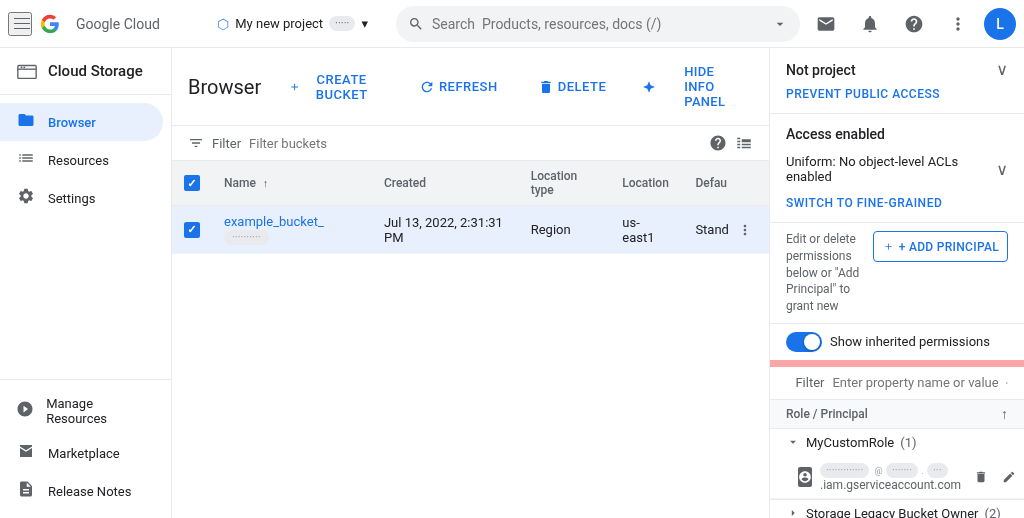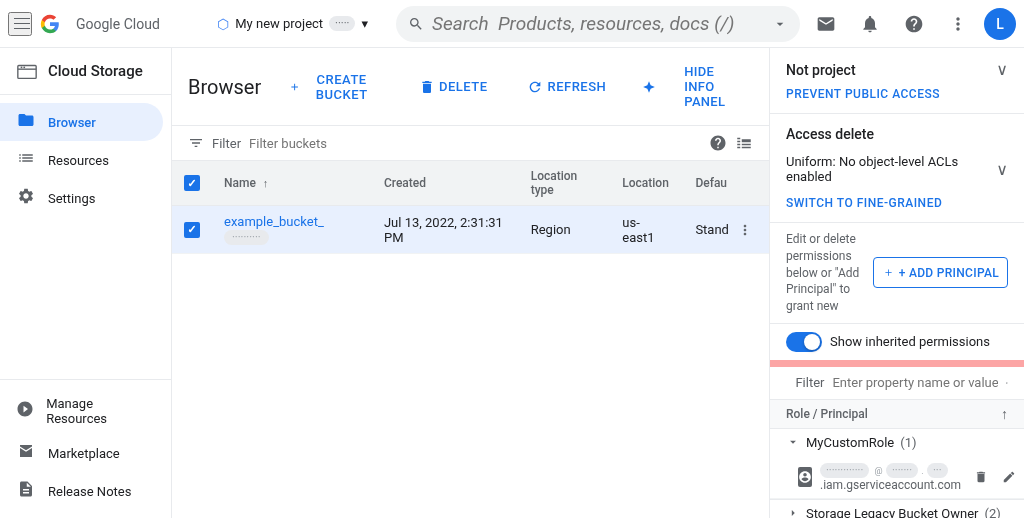--- a/index.html
+++ b/index.html
@@ -42,24 +42,23 @@
       border-radius: 24px;
       padding: 0 12px;
       height: 36px;
       gap: 8px;
       max-width: 600px;
     }
     .search-bar input {
       border: none;
       background: transparent;
       outline: none;
-      font-size: 19px;
+      font-size: 14px;
       color: #0f172a;
       flex: 1;
-      font-style: italic;
     }
 
     .header-actions { display: flex; align-items: center; gap: 8px; margin-left: auto; }
     .header-icon-btn { width: 36px; height: 36px; border-radius: 50%; display: flex; align-items: center; justify-content: center; cursor: pointer; color: #5f6368; border: none; background: transparent; }
     .avatar { width: 32px; height: 32px; border-radius: 50%; background: #1a73e8; color: #fff; display: flex; align-items: center; justify-content: center; font-size: 14px; font-weight: 500; cursor: pointer; }
 
     
     .app-body { display: flex; height: calc(518px - 48px); }
 
     
@@ -250,21 +249,21 @@
       padding: 8px 0 0 0;
       display: block;
     }
 
     .add-principal-area {
       padding: 8px 16px;
       border-bottom: 1px solid #e8eaed;
       font-size: 12px;
       color: #5f6368;
     }
-    .add-principal-row { display: flex; align-items: center; justify-content: space-between; gap: 0; }
+    .add-principal-row { display: flex; align-items: flex-start; justify-content: space-between; gap: 0; }
     .add-principal-text { font-size: 12px; color: #5f6368; line-height: 1.4; flex: 1; }
     .add-principal-btn {
       display: flex; align-items: center; gap: 4px;
       color: #1a73e8; font-size: 12px; font-weight: 500;
       cursor: pointer; border: 1px solid #1a73e8; border-radius: 4px;
       padding: 6px 8px; background: transparent; white-space: nowrap;
       text-transform: uppercase; letter-spacing: 0.3px;
     }
 
     .inherited-row {
@@ -454,29 +453,29 @@
     <div class="browser-header">
       <span class="browser-title">Browser</span>
       <button class="action-btn">
         <svg width="16" height="16" viewBox="0 0 24 24">
             <path d="M19 13h-6v6h-2v-6H5v-2h6V5h2v6h6v2z" fill="#1a73e8"></path>
           </svg>
         <span>CREATE BUCKET</span>
       </button>
       <button class="action-btn">
         <svg width="16" height="16" viewBox="0 0 24 24">
+            <path d="M17.65 6.35C16.2 4.9 14.21 4 12 4c-4.42 0-7.99 3.58-7.99 8s3.57 8 7.99 8c3.73 0 6.84-2.55 7.73-6h-2.08c-.82 2.33-3.04 4-5.65 4-3.31 0-6-2.69-6-6s2.69-6 6-6c1.66 0 3.14.69 4.22 1.78L13 11h7V4l-2.35 2.35z" fill="#1a73e8"></path>
+          </svg>
+        <span>REFRESH</span>
+      </button>
+      <button class="action-btn">
+        <svg width="16" height="16" viewBox="0 0 24 24">
             <path d="M6 19c0 1.1.9 2 2 2h8c1.1 0 2-.9 2-2V7H6v12zM19 4h-3.5l-1-1h-5l-1 1H5v2h14V4z" fill="#1a73e8"></path>
           </svg>
         <span>DELETE</span>
-      </button>
-      <button class="action-btn">
-        <svg width="16" height="16" viewBox="0 0 24 24">
-            <path d="M17.65 6.35C16.2 4.9 14.21 4 12 4c-4.42 0-7.99 3.58-7.99 8s3.57 8 7.99 8c3.73 0 6.84-2.55 7.73-6h-2.08c-.82 2.33-3.04 4-5.65 4-3.31 0-6-2.69-6-6s2.69-6 6-6c1.66 0 3.14.69 4.22 1.78L13 11h7V4l-2.35 2.35z" fill="#1a73e8"></path>
-          </svg>
-        <span>REFRESH</span>
       </button>
       <div class="header-right-actions">
         <span class="help-assistant-btn">
           <svg width="14" height="14" viewBox="0 0 24 24" style="display:inline;vertical-align:middle;margin-right:4px">
               <path d="M12 2L9.19 9.19 2 12l7.19 2.81L12 22l2.81-7.19L22 12l-7.19-2.81L12 2z" fill="#1a73e8"></path>
             </svg>
         </span>
         <span class="hide-info-btn">HIDE INFO PANEL</span>
       </div>
     </div>
@@ -549,21 +548,21 @@
 
     <div class="panel-section">
       <div class="public-access-header">
         <span class="public-access-title">Not project</span>
         <span class="chevron-icon">∨</span>
       </div>
       <button class="prevent-btn">PREVENT PUBLIC ACCESS</button>
     </div>
 
     <div class="panel-section">
-      <div class="access-control-title">Access delete</div>
+      <div class="access-control-title">Access enabled</div>
       <div class="access-control-value">
         <span style="font-size:13px;flex:1;">Uniform: No object-level ACLs enabled</span>
         <span class="chevron-icon">∨</span>
       </div>
       <button class="switch-btn">SWITCH TO FINE-GRAINED</button>
     </div>
 
     <div class="add-principal-area">
       <div class="add-principal-row">
         <span class="add-principal-text">Edit or delete permissions below or "Add Principal" to grant new</span>

